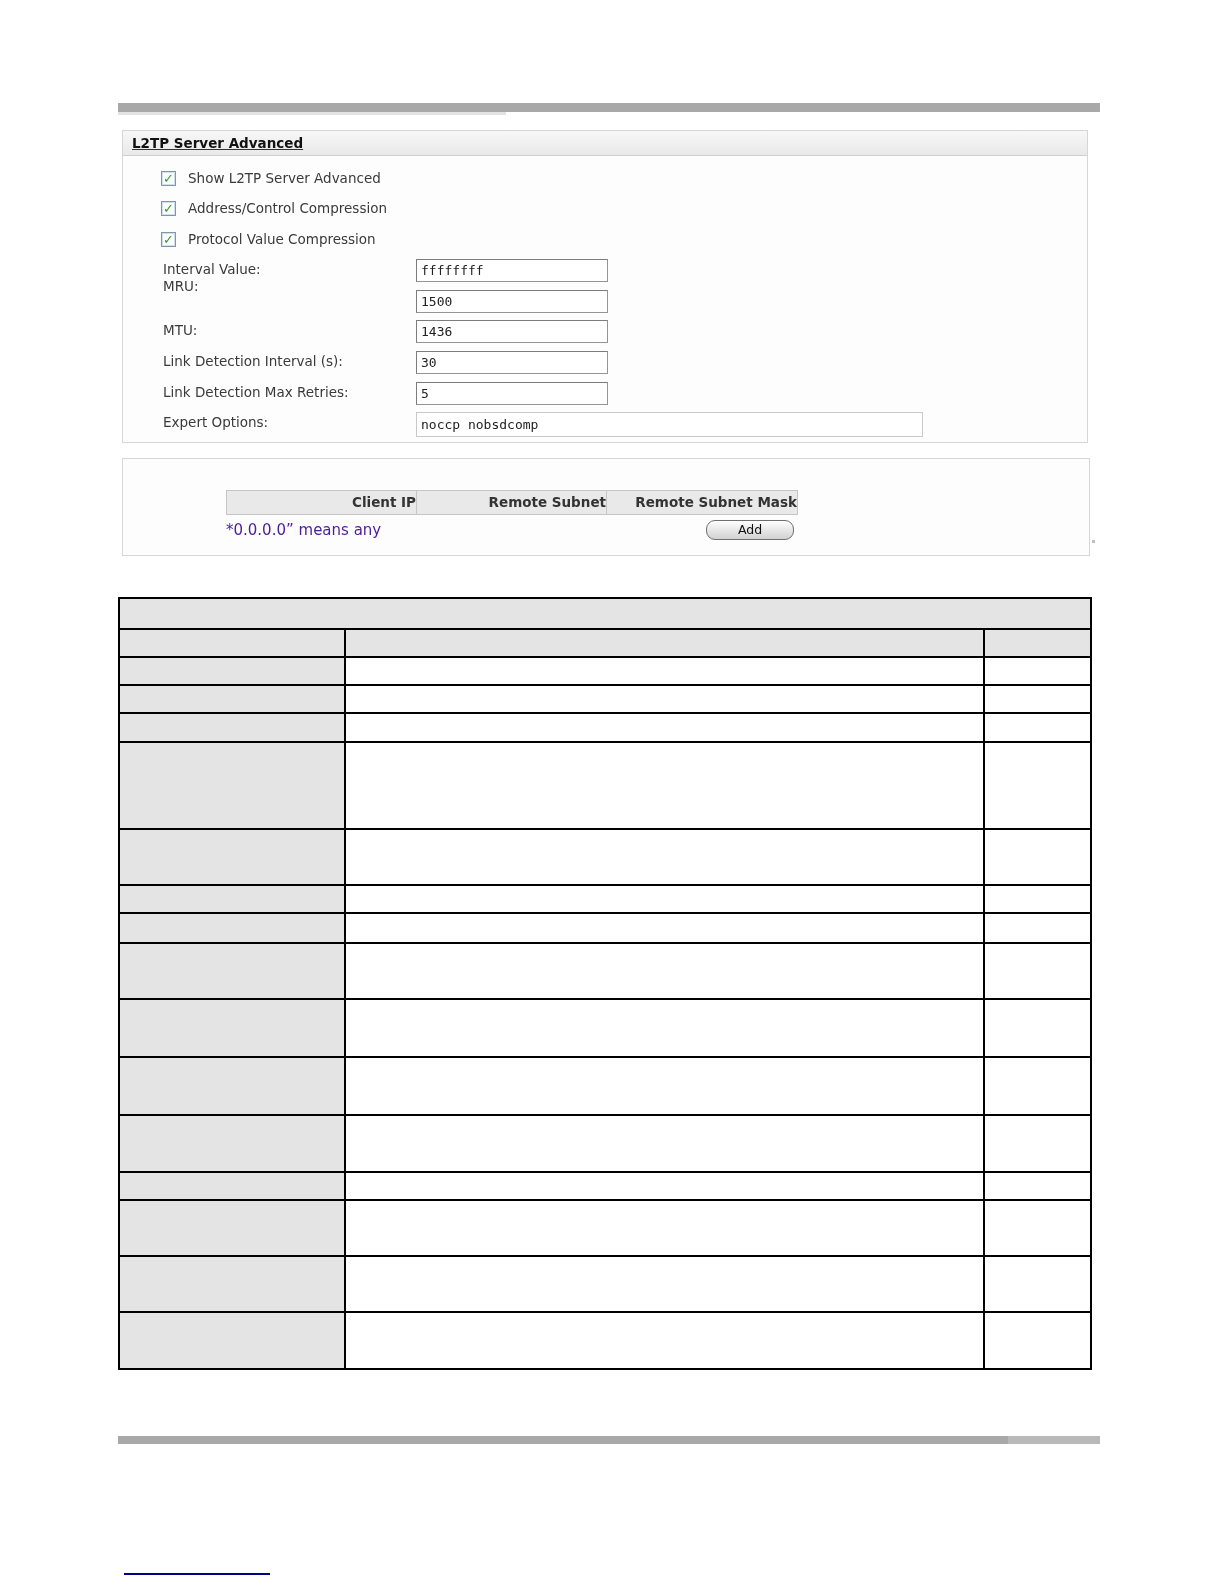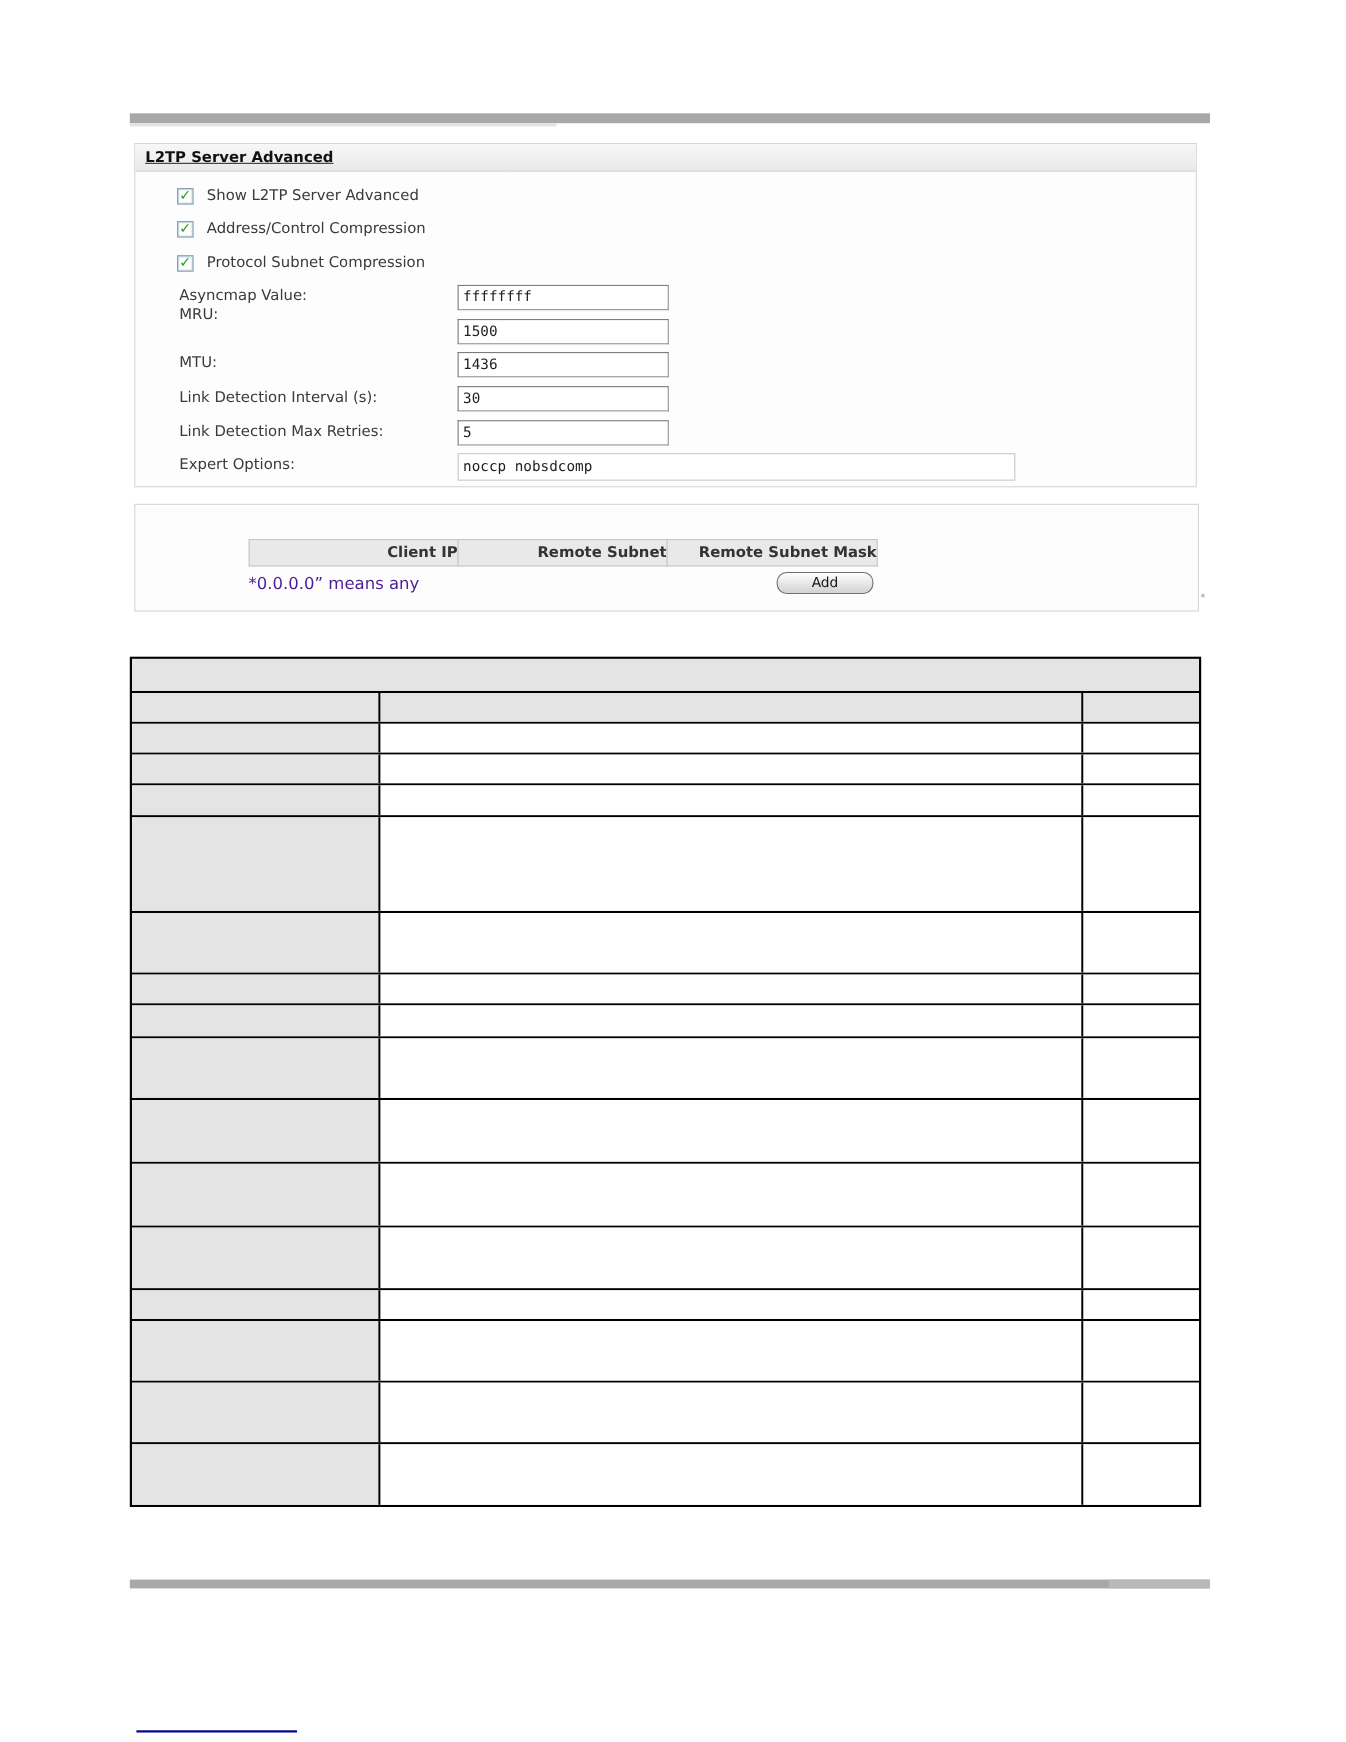--- a/index.html
+++ b/index.html
@@ -106,24 +106,24 @@
   <div class="cb-row" style="top:68px;">
     <span class="checkbox">
         <span class="check">✓</span>
       </span>
     <span class="cb-label">Address/Control Compression</span>
   </div>
   <div class="cb-row" style="top:99px;">
     <span class="checkbox">
         <span class="check">✓</span>
       </span>
-    <span class="cb-label">Protocol Subnet Compression</span>
-  </div>
-
-  <div class="field-label" style="top:127px;">Asyncmap Value:</div>
+    <span class="cb-label">Protocol Value Compression</span>
+  </div>
+
+  <div class="field-label" style="top:127px;">Interval Value:</div>
   <input class="field-input" style="top: 128px;" value="ffffffff">
 
   <div class="field-label" style="top:144px;">MRU:</div>
   <input class="field-input" style="top: 159px;" value="1500">
 
   <div class="field-label" style="top:188px;">MTU:</div>
   <input class="field-input" style="top: 189px;" value="1436">
 
   <div class="field-label" style="top:219px;">Link Detection Interval (s):</div>
   <input class="field-input" style="top: 220px;" value="30">

